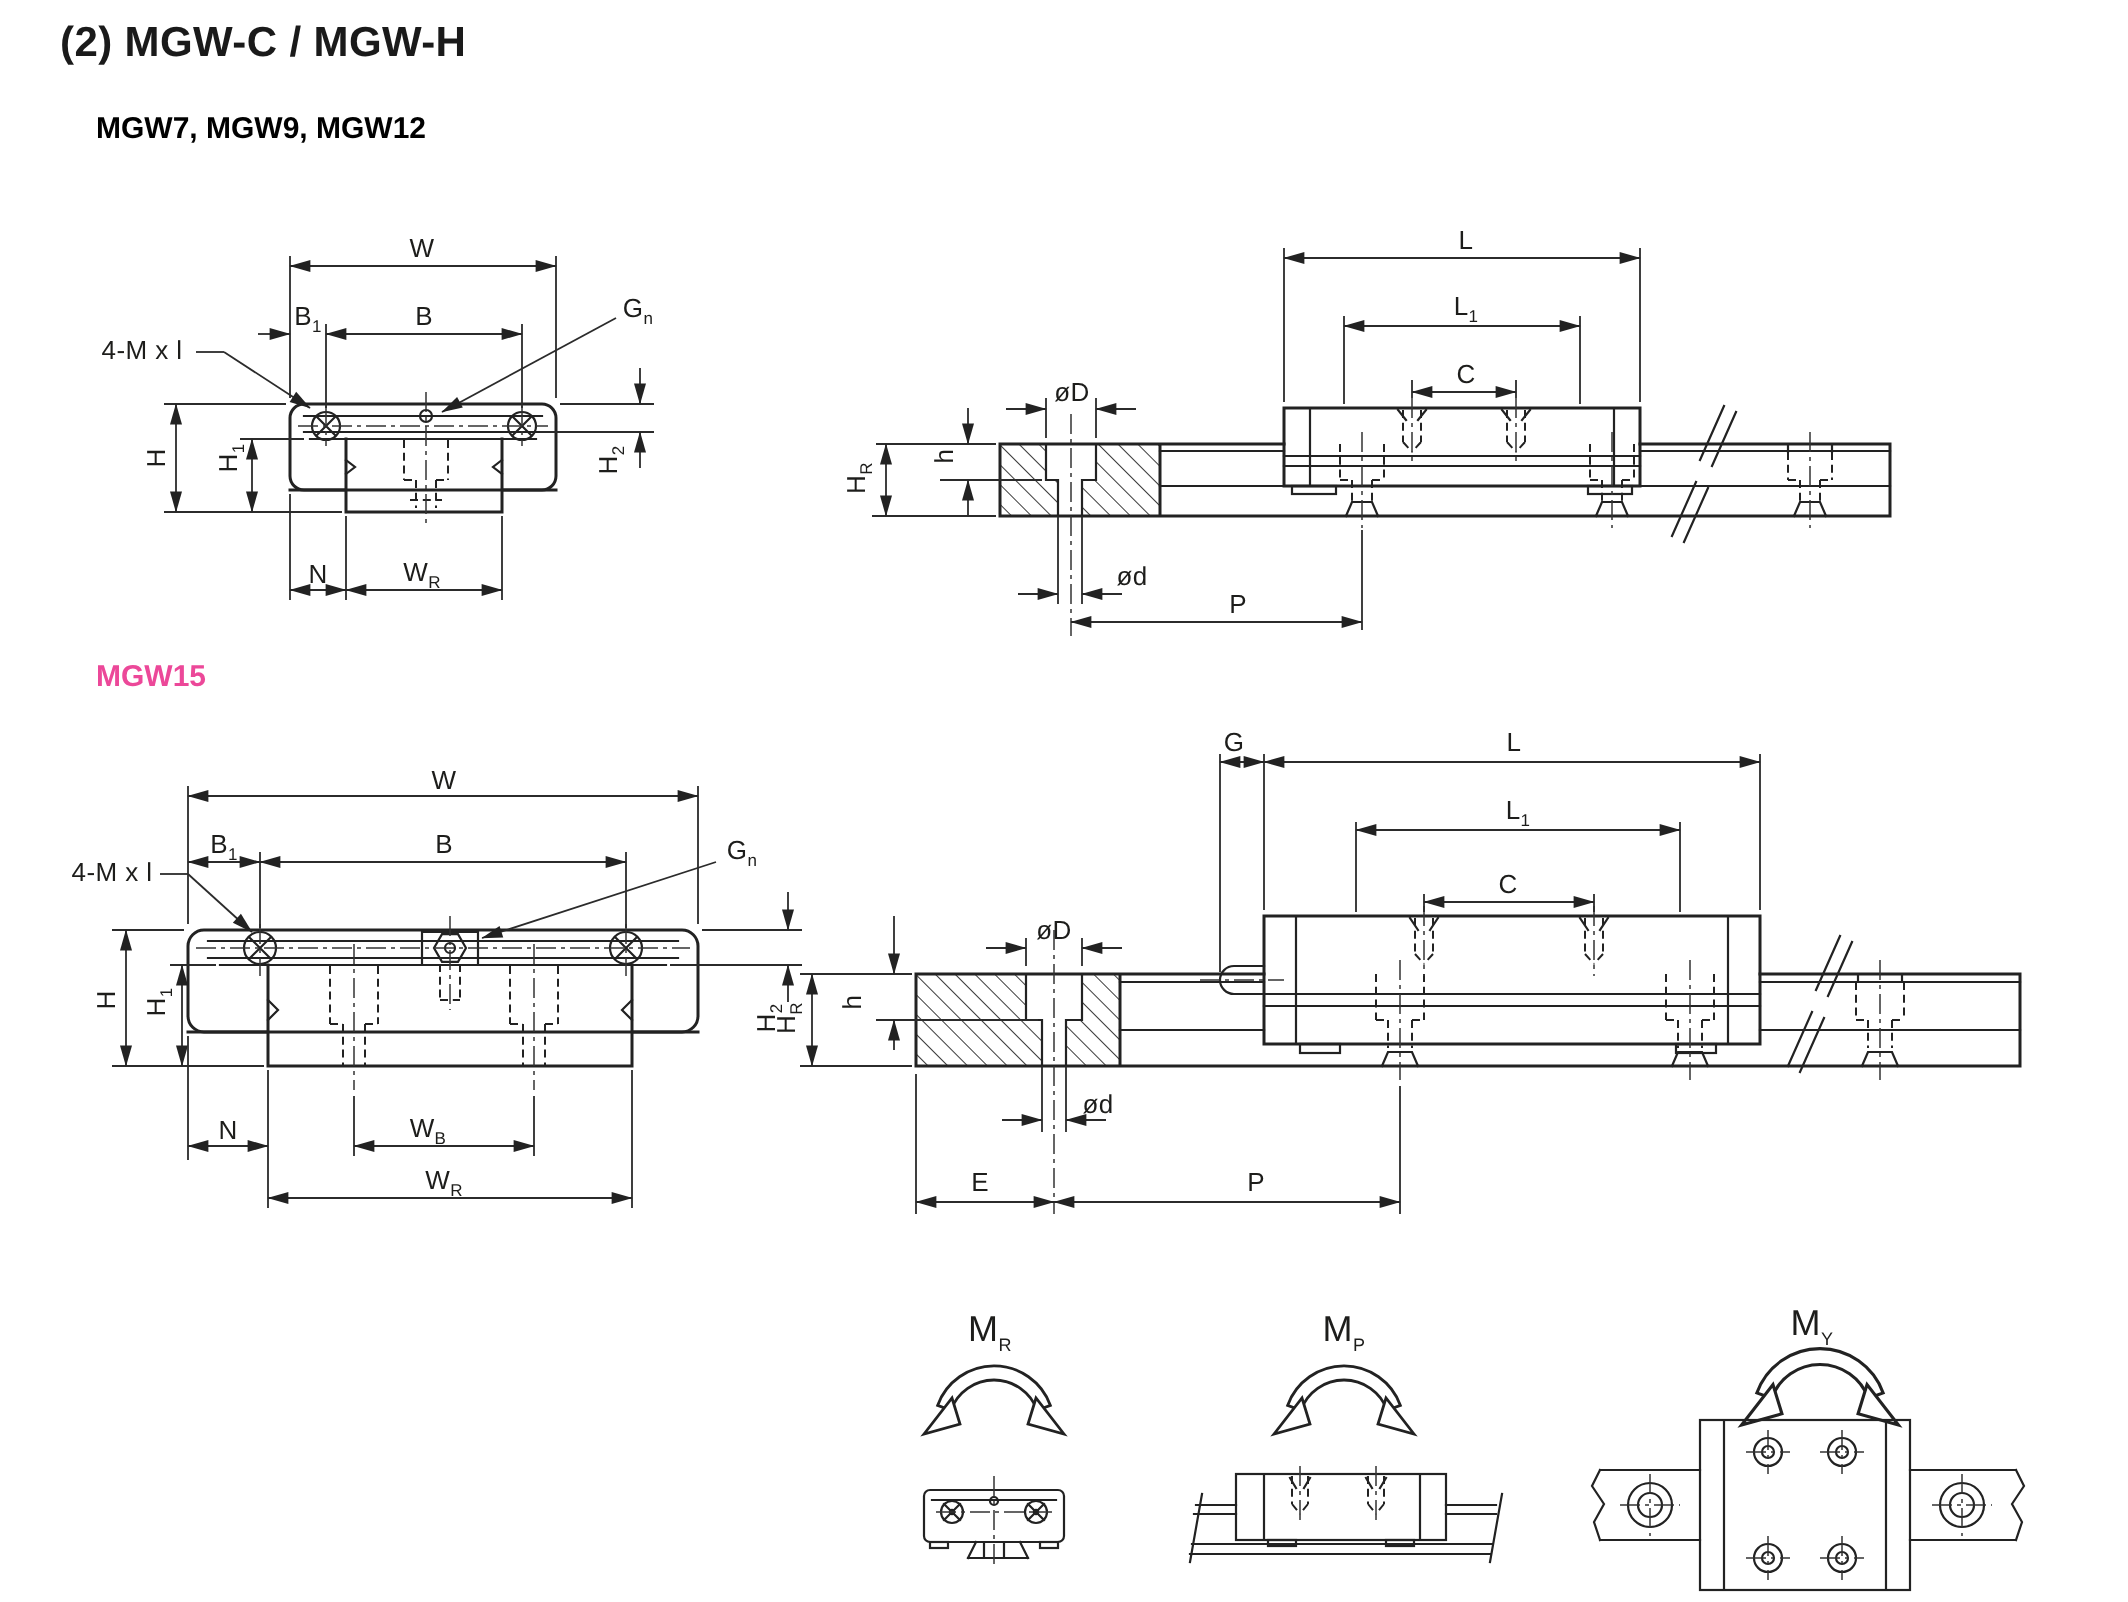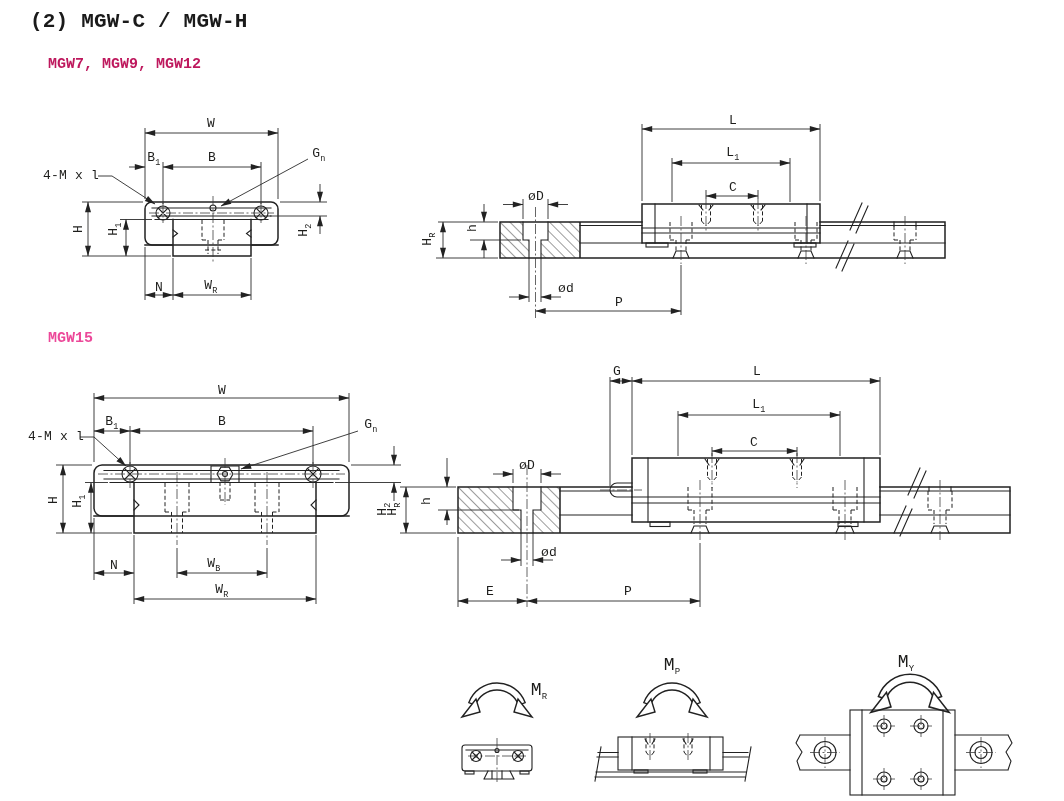--- a/index.html
+++ b/index.html
@@ -1,17 +1,17 @@
 <!DOCTYPE html>
 <html><head>
 <meta charset="utf-8">
 <style>
   html,body{margin:0;padding:0;background:#ffffff;}
   .page{position:relative;width:1064px;height:801px;background:#fff;overflow:hidden;
-        font-family:Liberation Mono, monospace;color:#1d1d1b;}
+        font-family:Liberation Sans, sans-serif;color:#1d1d1b;}
   svg{position:absolute;left:0;top:0;}
   .title{position:absolute;left:30px;top:10px;font-size:21px;font-weight:bold;
          letter-spacing:0.2px;color:#1a1a1a;}
   .subtitle{position:absolute;font-size:15px;font-weight:bold;}
   .lbl{position:absolute;font-size:13px;white-space:nowrap;
        transform:translate(-50%,-50%);letter-spacing:0.2px;color:#1d1d1b;}
   .lbl sub{font-size:8.5px;line-height:1;}
   .rot{transform:translate(-50%,-50%) rotate(-90deg);}
   .mlbl{font-size:18px;}
   .mlbl sub{font-size:9px;}
@@ -243,21 +243,21 @@
         <circle cx="825" cy="752.5" r="6" class="s2"></circle>
     <circle cx="981" cy="752.5" r="11" class="s2"></circle>
         <circle cx="981" cy="752.5" r="6" class="s2"></circle>
     <path class="cl" d="M810,752.5H840 M825,737V768 M966,752.5H996 M981,737V768
                        M873,726H895 M884,715V737 M910,726H932 M921,715V737
                        M873,779H895 M884,768V790 M910,779H932 M921,768V790"></path>
   </g>
 </svg>
 
 <div class="title">(2) MGW-C / MGW-H</div>
-<div class="subtitle" style="left:48px;top:56px;color:#be185d;">MGW7, MGW9, MGW12</div>
+<div class="subtitle" style="left:48px;top:56px;color:#000000;">MGW7, MGW9, MGW12</div>
 <div class="subtitle" style="left:48px;top:330px;color:#ec4899;">MGW15</div>
 
 <div class="lbl" style="left:211px;top:125px;"><span>W</span><sub></sub></div>
 <div class="lbl" style="left:154px;top:159px;"><span>B</span><sub>1</sub></div>
 <div class="lbl" style="left:212px;top:159px;"><span>B</span><sub></sub></div>
 <div class="lbl" style="left:319px;top:155px;"><span>G</span><sub>n</sub></div>
 <div class="lbl" style="left:71px;top:175px;"><span>4-M x l</span></div>
 <div class="lbl rot" style="left:78px;top:229px;"><span>H</span></div>
 <div class="lbl rot" style="left:115px;top:229px;"><span>H</span><sub>1</sub></div>
 <div class="lbl rot" style="left:305px;top:230px;"><span>H</span><sub>2</sub></div>
@@ -289,17 +289,17 @@
 <div class="lbl" style="left:757px;top:371px;"><span>L</span></div>
 <div class="lbl" style="left:759px;top:406px;"><span>L</span><sub>1</sub></div>
 <div class="lbl" style="left:754px;top:442px;"><span>C</span></div>
 <div class="lbl" style="left:527px;top:465px;"><span>øD</span></div>
 <div class="lbl rot" style="left:426px;top:501px;"><span>h</span></div>
 <div class="lbl rot" style="left:394px;top:509px;"><span>H</span><sub>R</sub></div>
 <div class="lbl" style="left:549px;top:552px;"><span>ød</span></div>
 <div class="lbl" style="left:490px;top:591px;"><span>E</span></div>
 <div class="lbl" style="left:628px;top:591px;"><span>P</span></div>
 
-<div class="lbl mlbl" style="left:495px;top:691px;margin-left:44px;"><span>M</span><sub>R</sub></div>
+<div class="lbl mlbl" style="left:495px;top:666px;"><span>M</span><sub>R</sub></div>
 <div class="lbl mlbl" style="left:672px;top:666px;"><span>M</span><sub>P</sub></div>
 <div class="lbl mlbl" style="left:906px;top:663px;"><span>M</span><sub>Y</sub></div>
 
 </div>
 
 </body></html>

